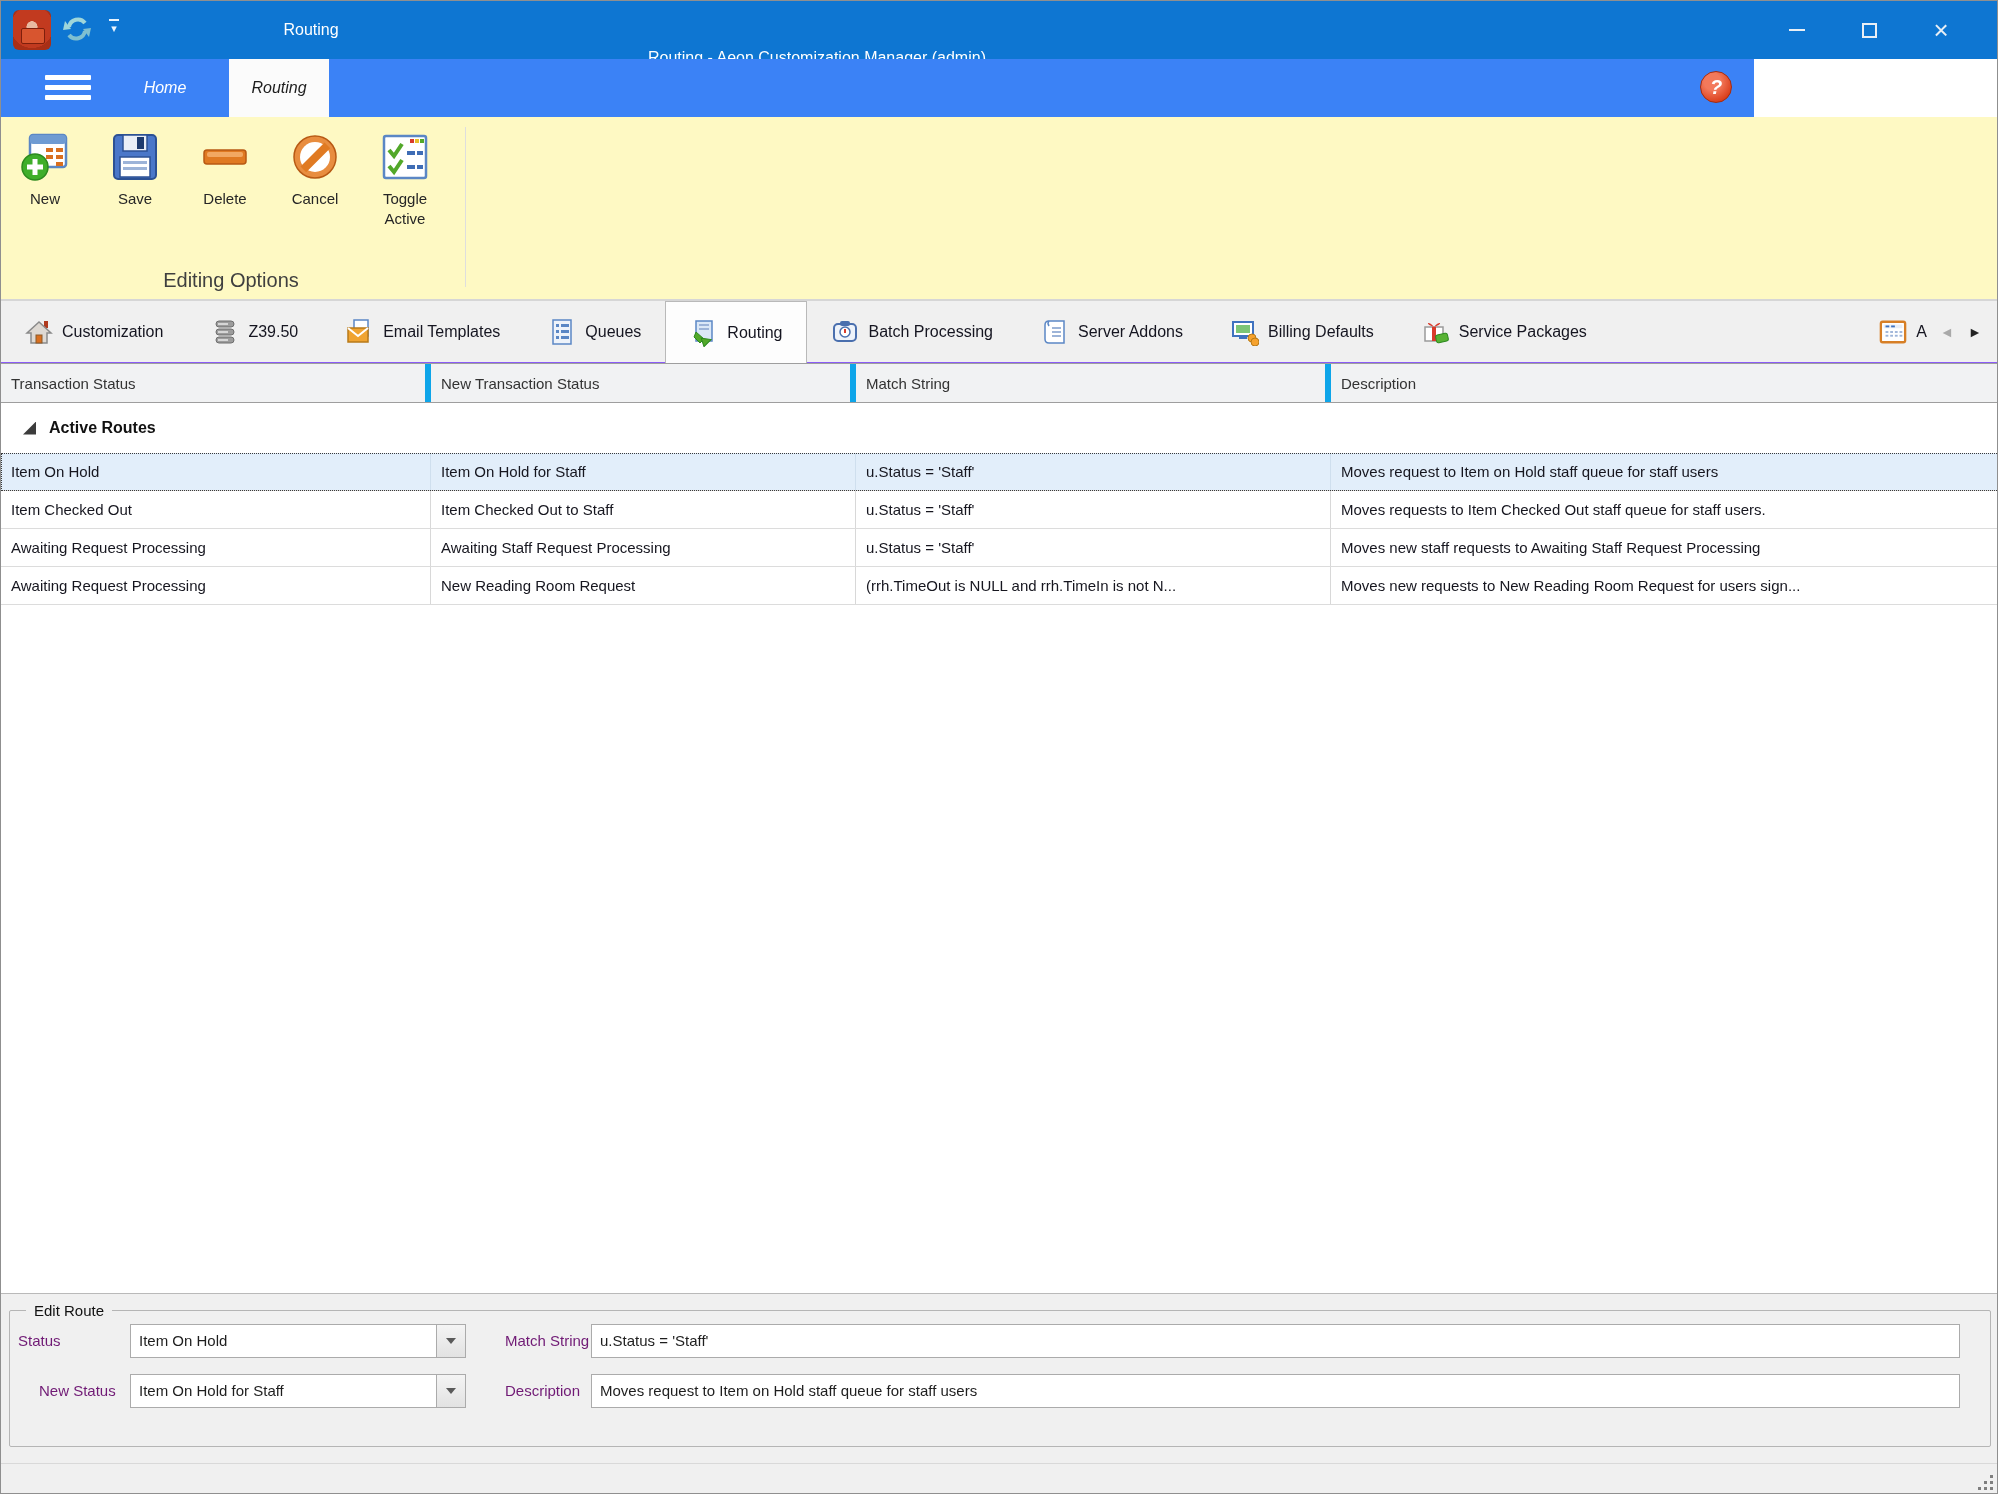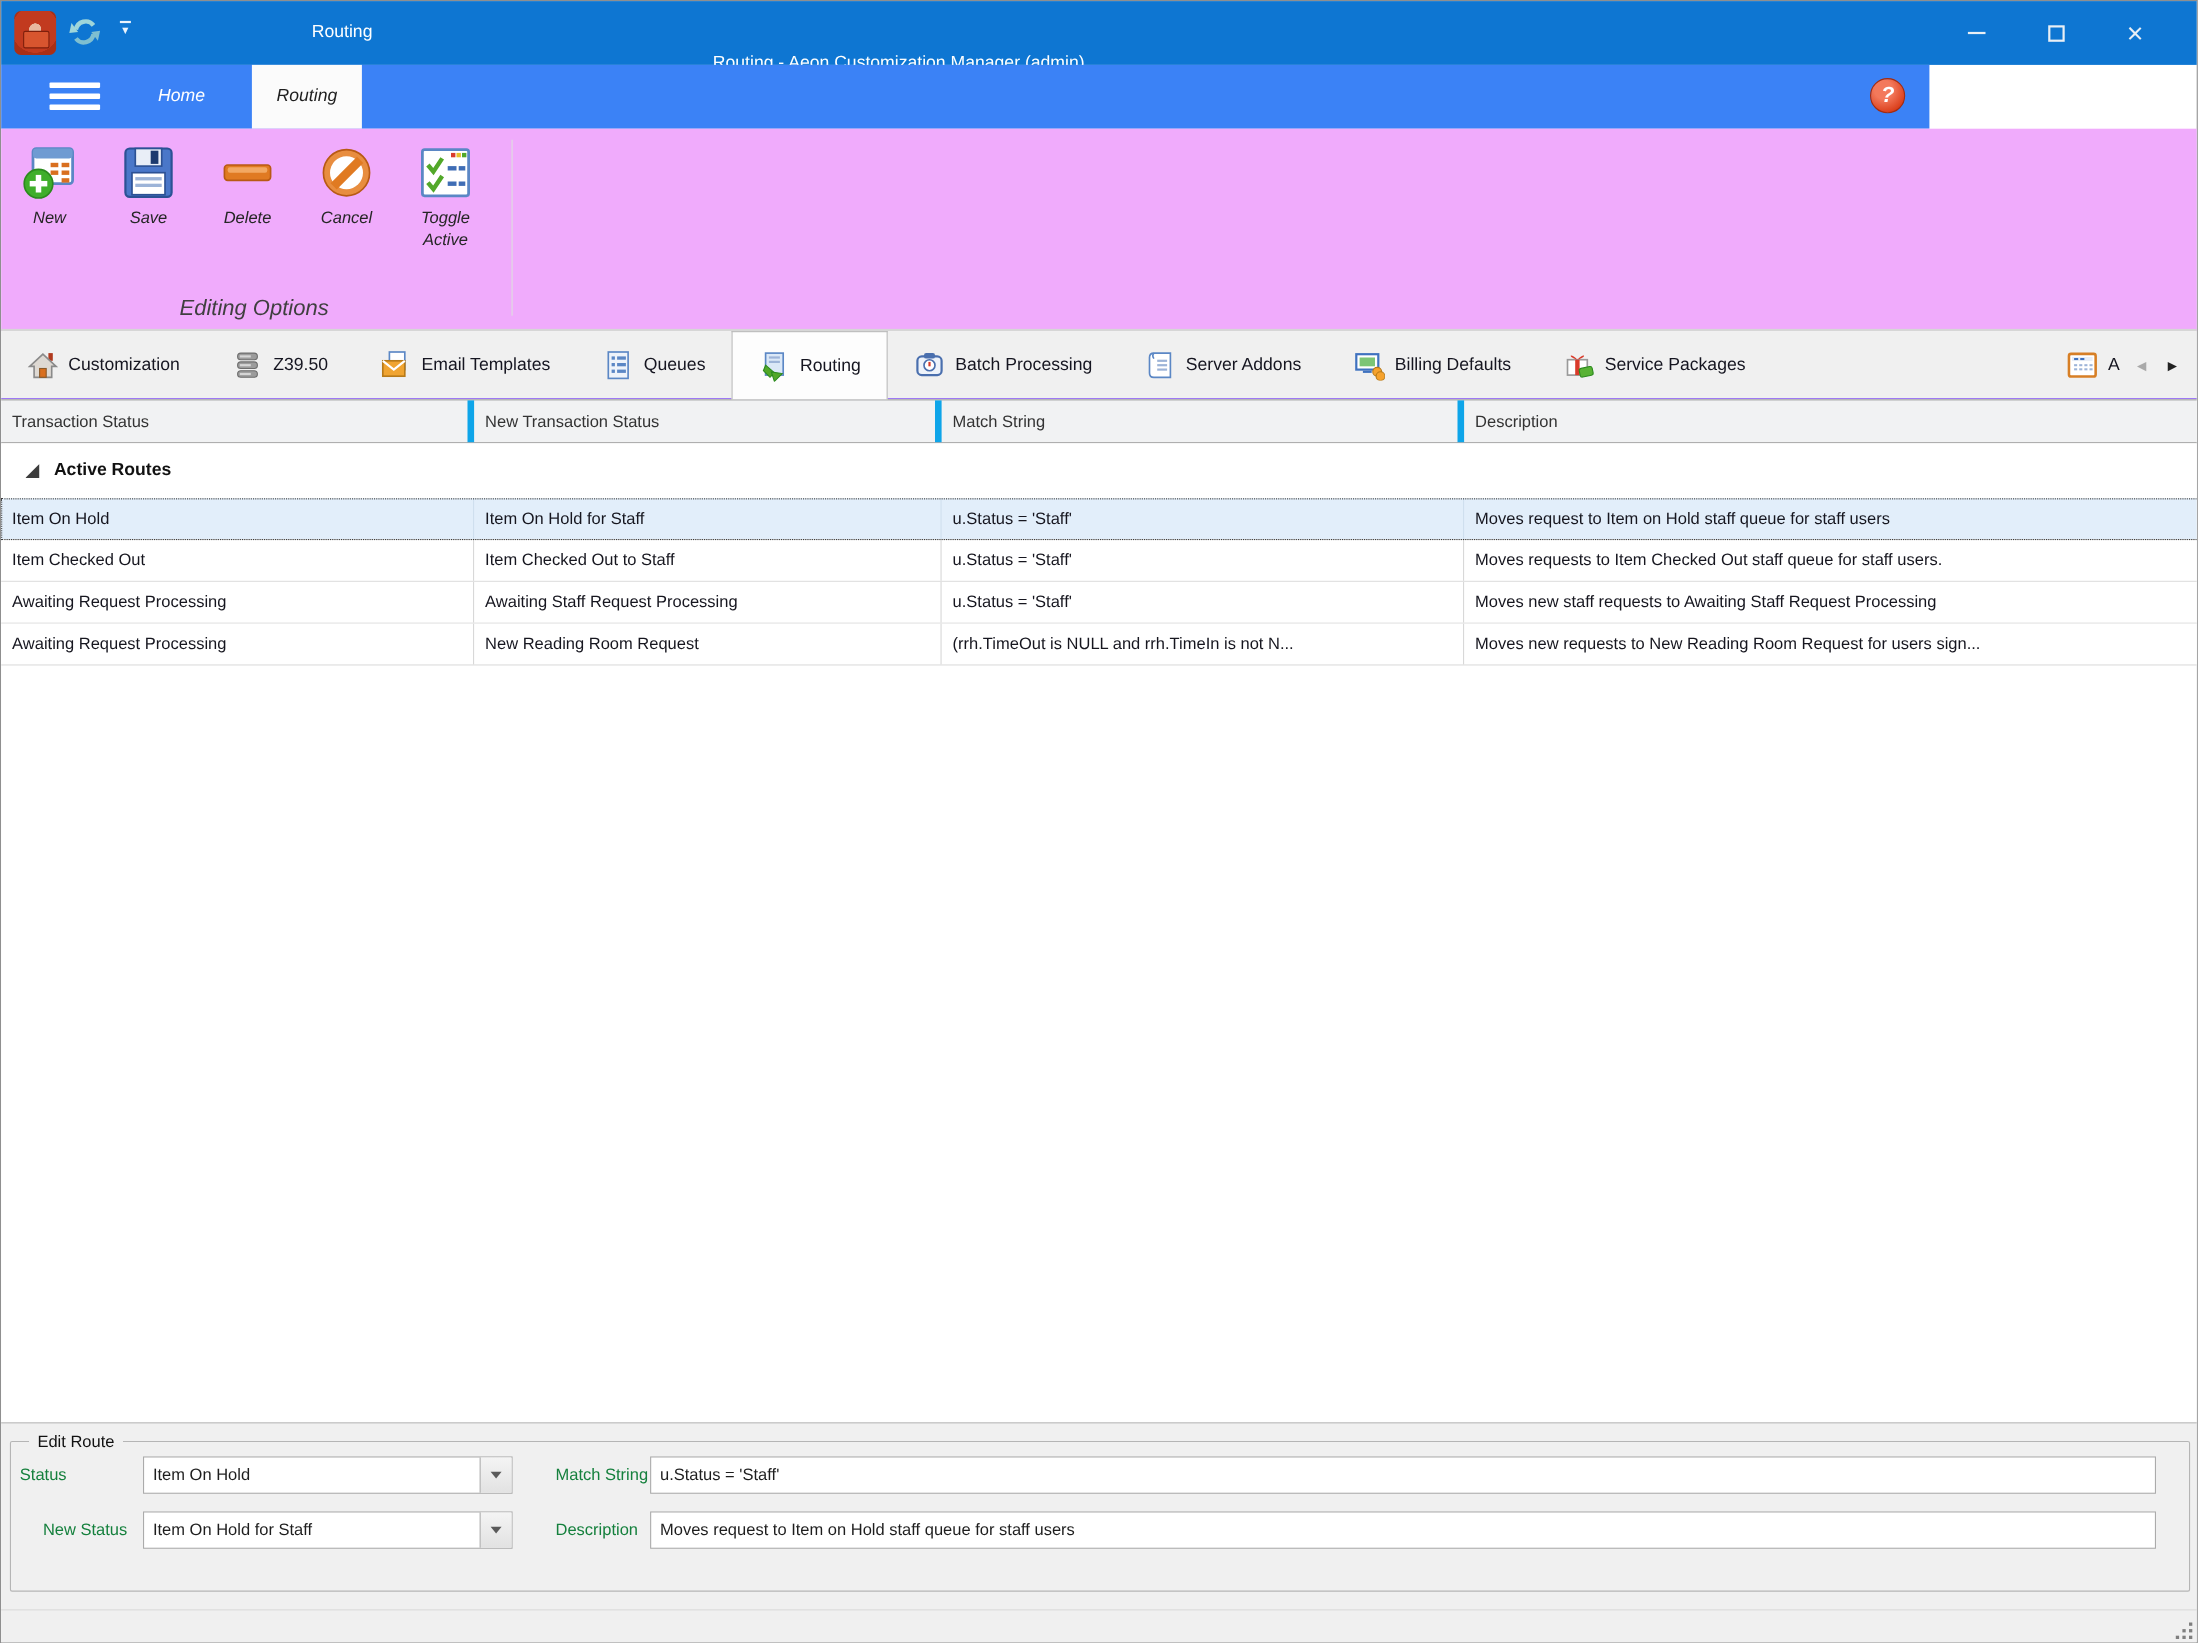--- a/index.html
+++ b/index.html
@@ -64,21 +64,21 @@
   .ribbon-tab.active { left:228px; width:100px; background:#fbfbfb; color:#1e1e1e; }
   .help-btn {
     position:absolute; right:22px; top:12px; width:32px; height:32px; border-radius:50%;
     background: radial-gradient(circle at 38% 32%, #f3795b 0 30%, #da3f1c 75%);
     border:1px solid #a32c10;
     color:#fff; font-weight:bold; font-size:20px; display:flex; align-items:center; justify-content:center;
   }
   
   .ribbon-body {
     position:absolute; left:0; top:116px; width:1998px; height:184px;
-    background:#f0abfc; border-bottom:2px solid #d6d6d6;font-style:italic;
+    background:#fef9c3; border-bottom:2px solid #d6d6d6;
   }
   .ribbon-buttons { position:absolute; left:8px; top:12px; display:flex; }
   .ribbon-btn {
     width:72px; margin-right:18px; display:flex; flex-direction:column; align-items:center;
     text-align:center; font-size:15px; color:#262626;
   }
   .ribbon-btn .ricon { width:52px; height:56px; display:flex; align-items:center; justify-content:center; }
   .ribbon-btn .rlabel { margin-top:4px; line-height:20px; width:72px; }
   .ribbon-group-label {
     position:absolute; left:0; top:152px; width:460px; text-align:center; color:#3f3f3f; font-size:20px;
@@ -131,21 +131,21 @@
   
   .edit-panel {
     position:absolute; left:0; top:1292px; width:1998px; height:170px;
     background:#f0f0f0; border-top:1px solid #b9b9b9;
   }
   .edit-fieldset {
     position:absolute; left:8px; right:8px; top:8px; bottom:16px;
     border:1px solid #b5b5b5; border-radius:2px;
   }
   .edit-fieldset legend { margin-left:16px; padding:0 8px; font-size:15px; color:#111; }
-  .field-label { position:absolute; font-size:15px; color:#15803d; line-height:34px; }
+  .field-label { position:absolute; font-size:15px; color:#701a75; line-height:34px; }
   .lbl-status { left:17px; top:30px; }
   .lbl-newstatus { left:10px; top:80px;padding-left:28px; }
   .lbl-match { left:504px; top:30px; }
   .lbl-desc { left:504px; top:80px; }
   .combo {
     position:absolute; left:129px; width:336px; height:34px; background:#fff;
     border:1px solid #ababab; display:flex;
   }
   .combo-1 { top:30px; } .combo-2 { top:80px; }
   .combo .cvalue { flex:1; padding:0 8px; line-height:32px; white-space:nowrap; overflow:hidden; }

